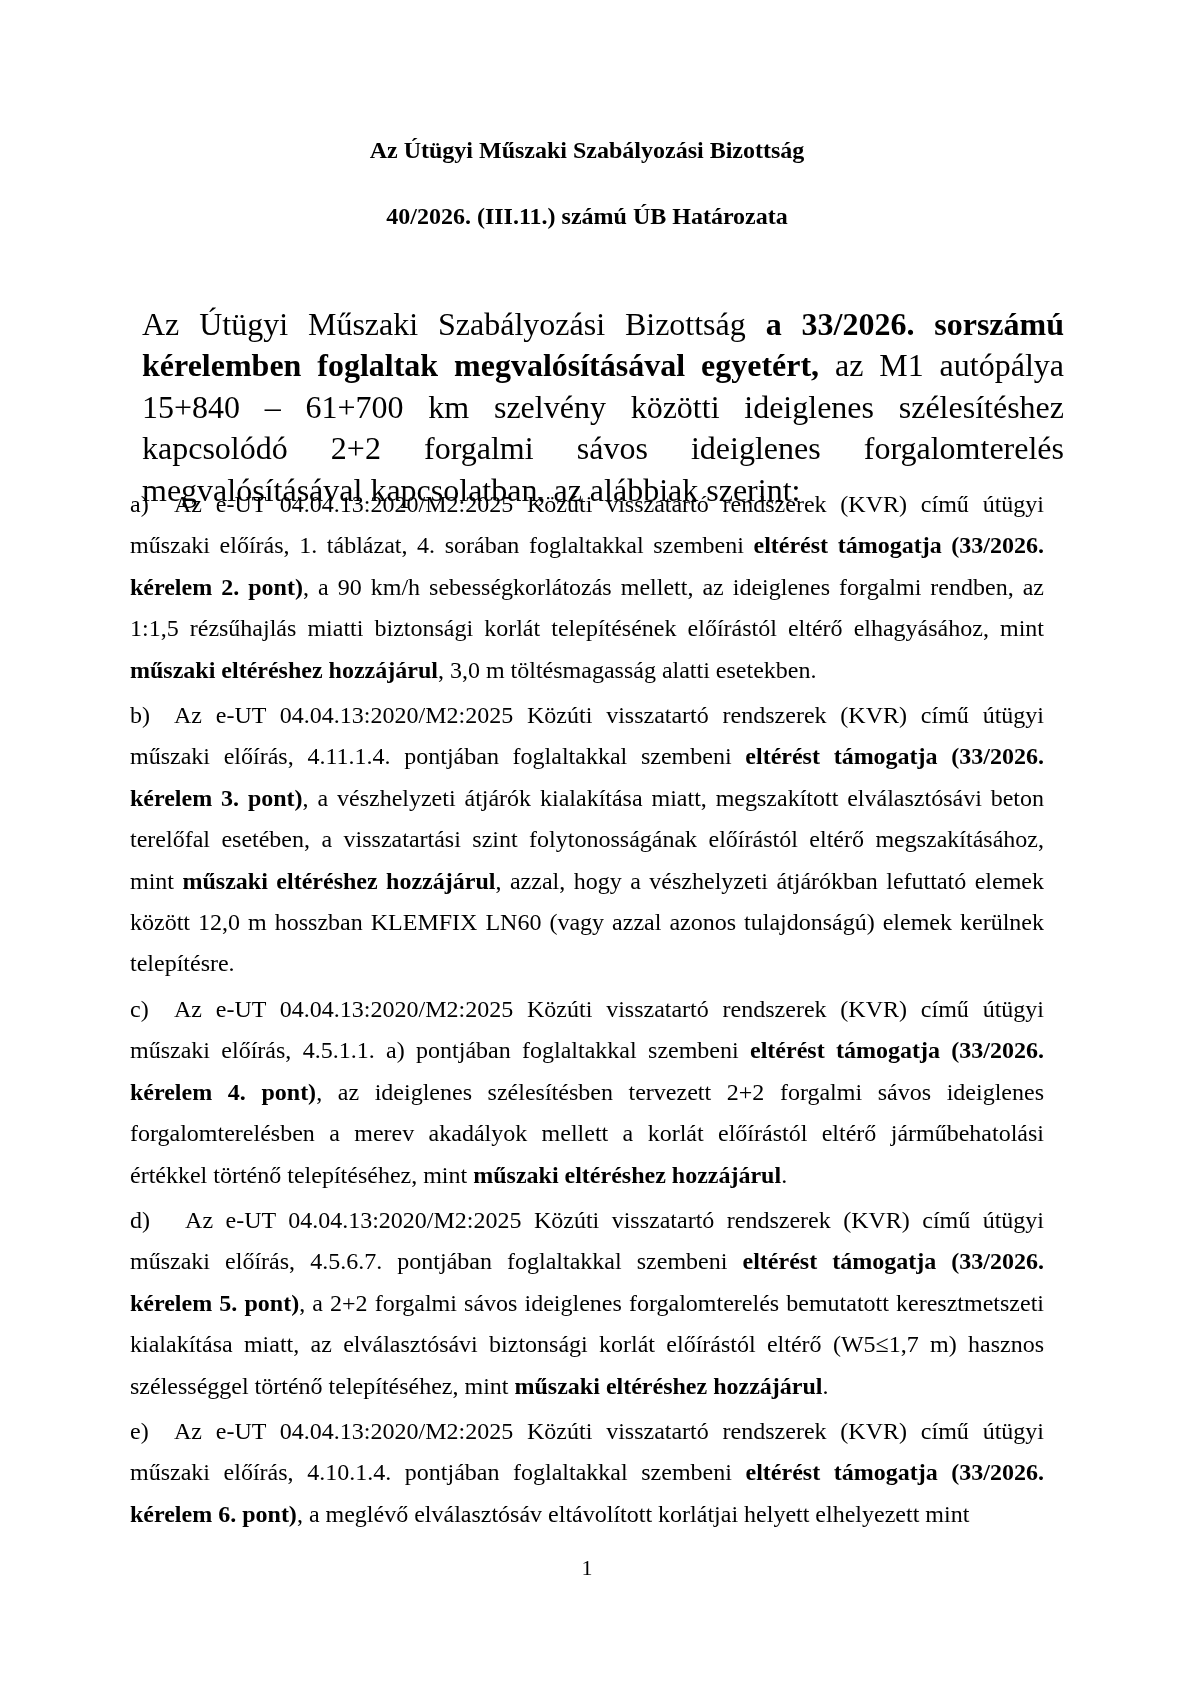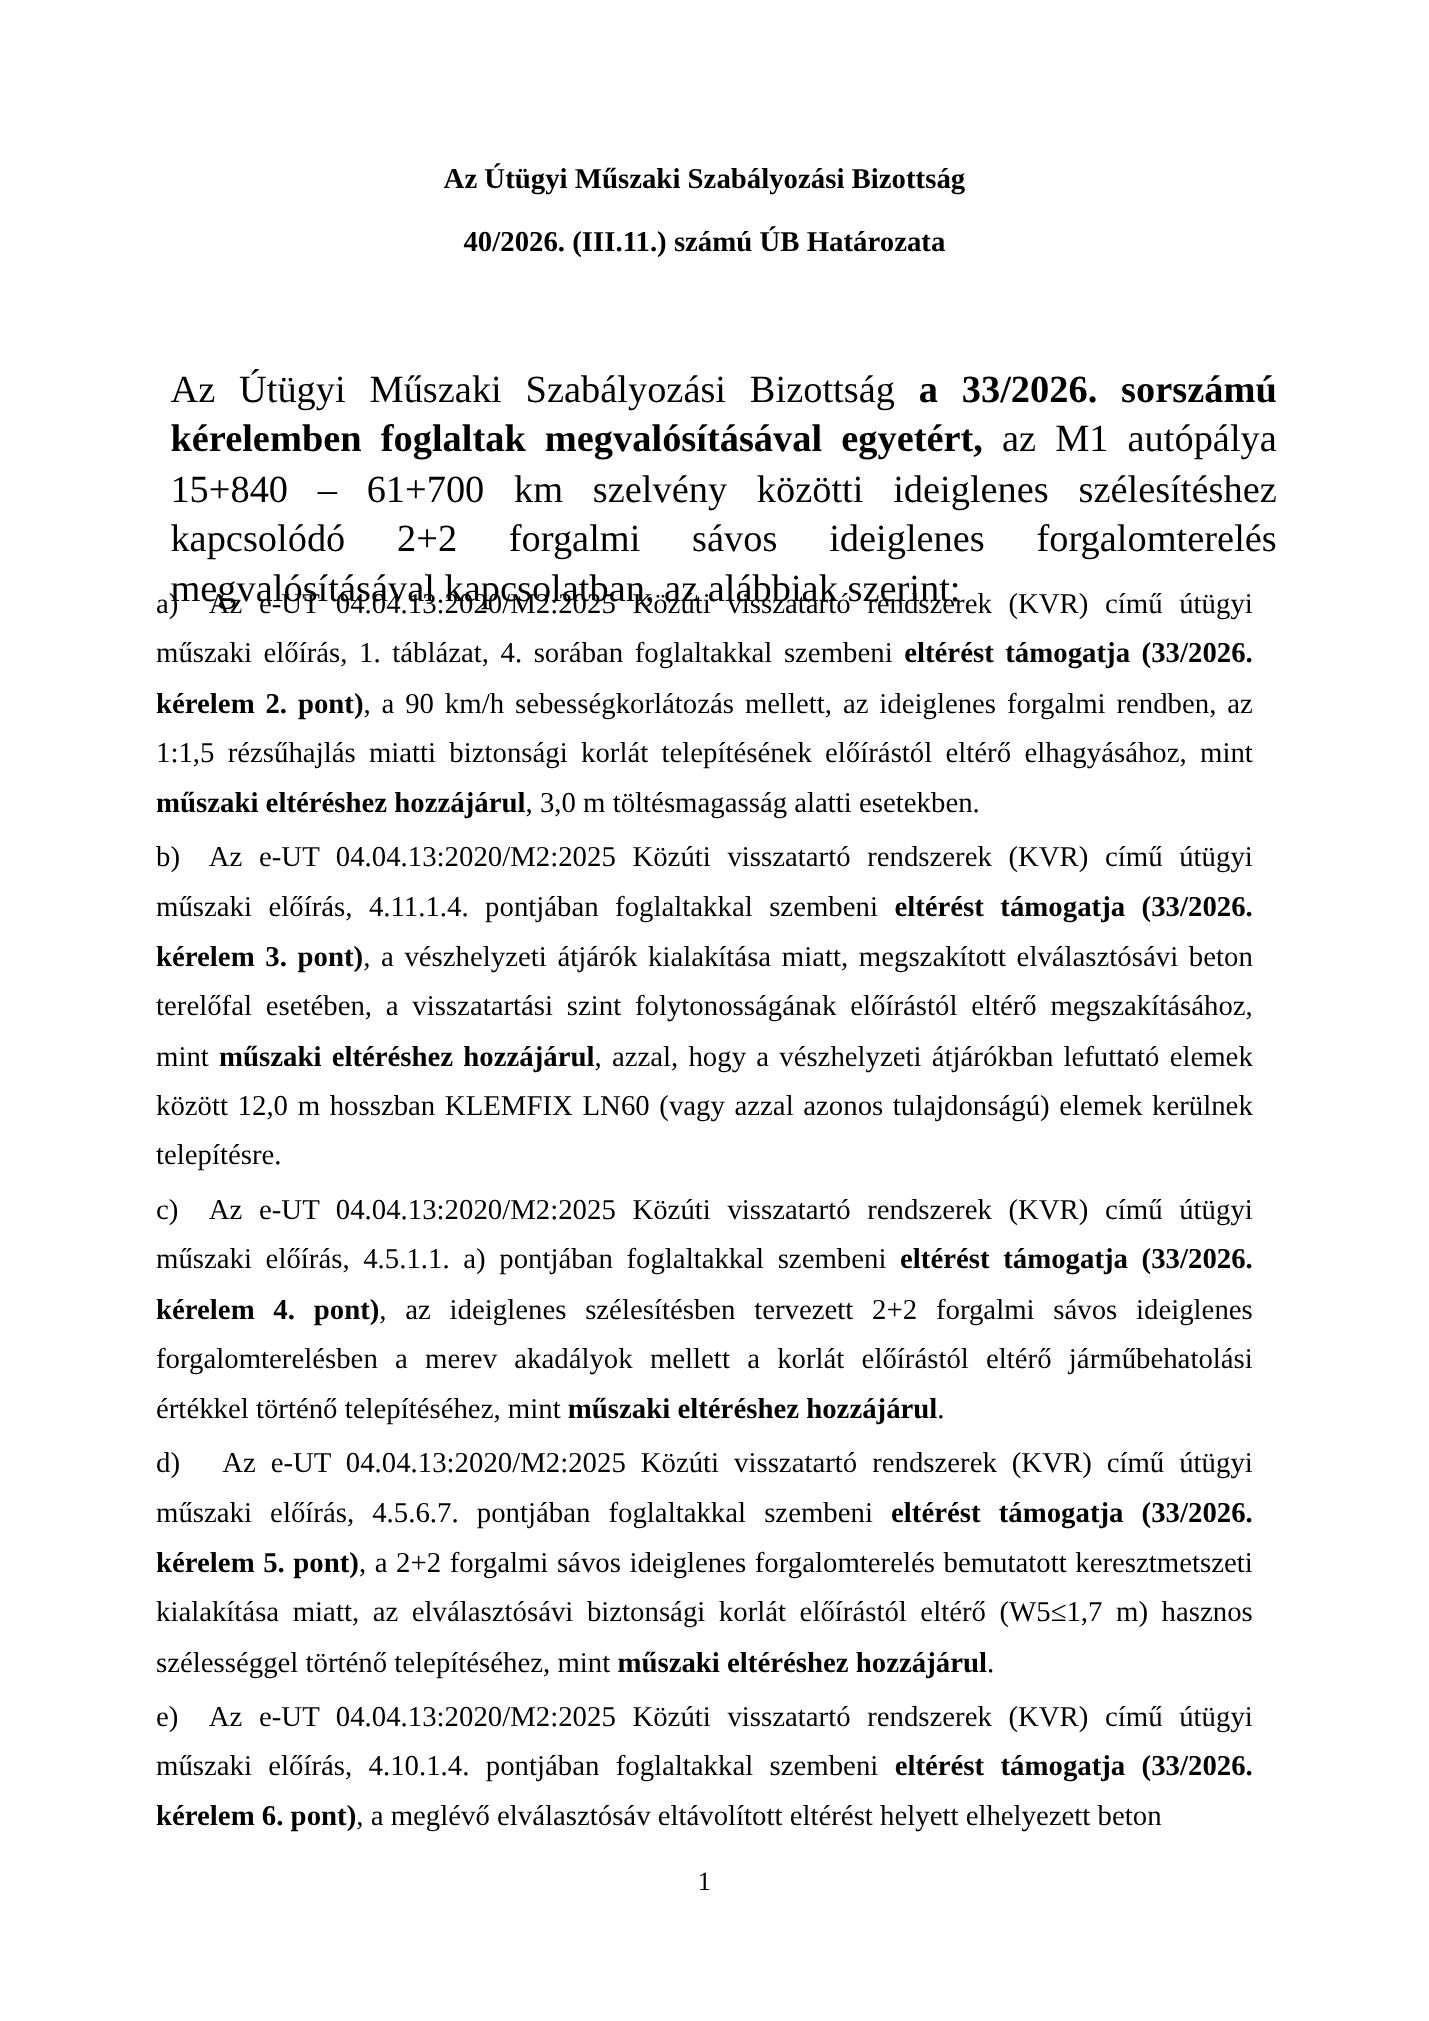--- a/index.html
+++ b/index.html
@@ -16,21 +16,21 @@
     overflow: hidden;
   }
   .doc-title {
     position: absolute;
     left: 126px; top: 130px; width: 922px;
     text-align: center;
     font-weight: 700;
     font-size: 24px;
     line-height: 41px;
   }
-  .doc-title .title-line + .title-line { margin-top: 11px; }
+  .doc-title .title-line + .title-line { margin-top: 25px; }
   .intro {
     position: absolute;
     left: 126px; top: 288px; width: 922px;
     margin: 16px;
     text-align: justify;
     font-size: 32px;
     line-height: 41.4px;
     hyphens: none;
   }
   .items {
@@ -71,18 +71,18 @@
 
   <div class="items" id="items">
   <p class="item"><span class="marker">a)</span><span class="item-text"><span>Az e-UT 04.04.13:2020/M2:2025 Közúti visszatartó rendszerek (KVR) című útügyi műszaki előírás, 1. táblázat, 4. sorában foglaltakkal szembeni </span><b>eltérést támogatja (33/2026. kérelem 2. pont)</b><span>, a 90 km/h sebességkorlátozás mellett, az ideiglenes forgalmi rendben, az 1:1,5 rézsűhajlás miatti biztonsági korlát telepítésének előírástól eltérő elhagyásához, mint </span><b>műszaki eltéréshez hozzájárul</b><span>, 3,0 m töltésmagasság alatti esetekben.</span></span></p>
 
   <p class="item"><span class="marker">b)</span><span class="item-text"><span>Az e-UT 04.04.13:2020/M2:2025 Közúti visszatartó rendszerek (KVR) című útügyi műszaki előírás, 4.11.1.4. pontjában foglaltakkal szembeni </span><b>eltérést támogatja (33/2026. kérelem 3. pont)</b><span>, a vészhelyzeti átjárók kialakítása miatt, megszakított elválasztósávi beton terelőfal esetében, a visszatartási szint folytonosságának előírástól eltérő megszakításához, mint </span><b>műszaki eltéréshez hozzájárul</b><span>, azzal, hogy a vészhelyzeti átjárókban lefuttató elemek között 12,0 m hosszban KLEMFIX LN60 (vagy azzal azonos tulajdonságú) elemek kerülnek telepítésre.</span></span></p>
 
   <p class="item"><span class="marker">c)</span><span class="item-text"><span>Az e-UT 04.04.13:2020/M2:2025 Közúti visszatartó rendszerek (KVR) című útügyi műszaki előírás, 4.5.1.1. a) pontjában foglaltakkal szembeni </span><b>eltérést támogatja (33/2026. kérelem 4. pont)</b><span>, az ideiglenes szélesítésben tervezett 2+2 forgalmi sávos ideiglenes forgalomterelésben a merev akadályok mellett a korlát előírástól eltérő járműbehatolási értékkel történő telepítéséhez, mint </span><b>műszaki eltéréshez hozzájárul</b><span>.</span></span></p>
 
   <p class="item"><span class="marker">d)</span><span class="item-text"><span> Az e-UT 04.04.13:2020/M2:2025 Közúti visszatartó rendszerek (KVR) című útügyi műszaki előírás, 4.5.6.7. pontjában foglaltakkal szembeni </span><b>eltérést támogatja (33/2026. kérelem 5. pont)</b><span>, a 2+2 forgalmi sávos ideiglenes forgalomterelés bemutatott keresztmetszeti kialakítása miatt, az elválasztósávi biztonsági korlát előírástól eltérő (W5≤1,7 m) hasznos szélességgel történő telepítéséhez, mint </span><b>műszaki eltéréshez hozzájárul</b><span>.</span></span></p>
 
-  <p class="item"><span class="marker">e)</span><span class="item-text"><span>Az e-UT 04.04.13:2020/M2:2025 Közúti visszatartó rendszerek (KVR) című útügyi műszaki előírás, 4.10.1.4. pontjában foglaltakkal szembeni </span><b>eltérést támogatja (33/2026. kérelem 6. pont)</b><span>, a meglévő elválasztósáv eltávolított eltérést helyett elhelyezett beton</span></span></p>
+  <p class="item"><span class="marker">e)</span><span class="item-text"><span>Az e-UT 04.04.13:2020/M2:2025 Közúti visszatartó rendszerek (KVR) című útügyi műszaki előírás, 4.10.1.4. pontjában foglaltakkal szembeni </span><b>eltérést támogatja (33/2026. kérelem 6. pont)</b><span>, a meglévő elválasztósáv eltávolított korlátjai helyett elhelyezett mint</span></span></p>
 </div>
 
   <div class="footer">1</div>
 
 </div>
 
 </body></html>

